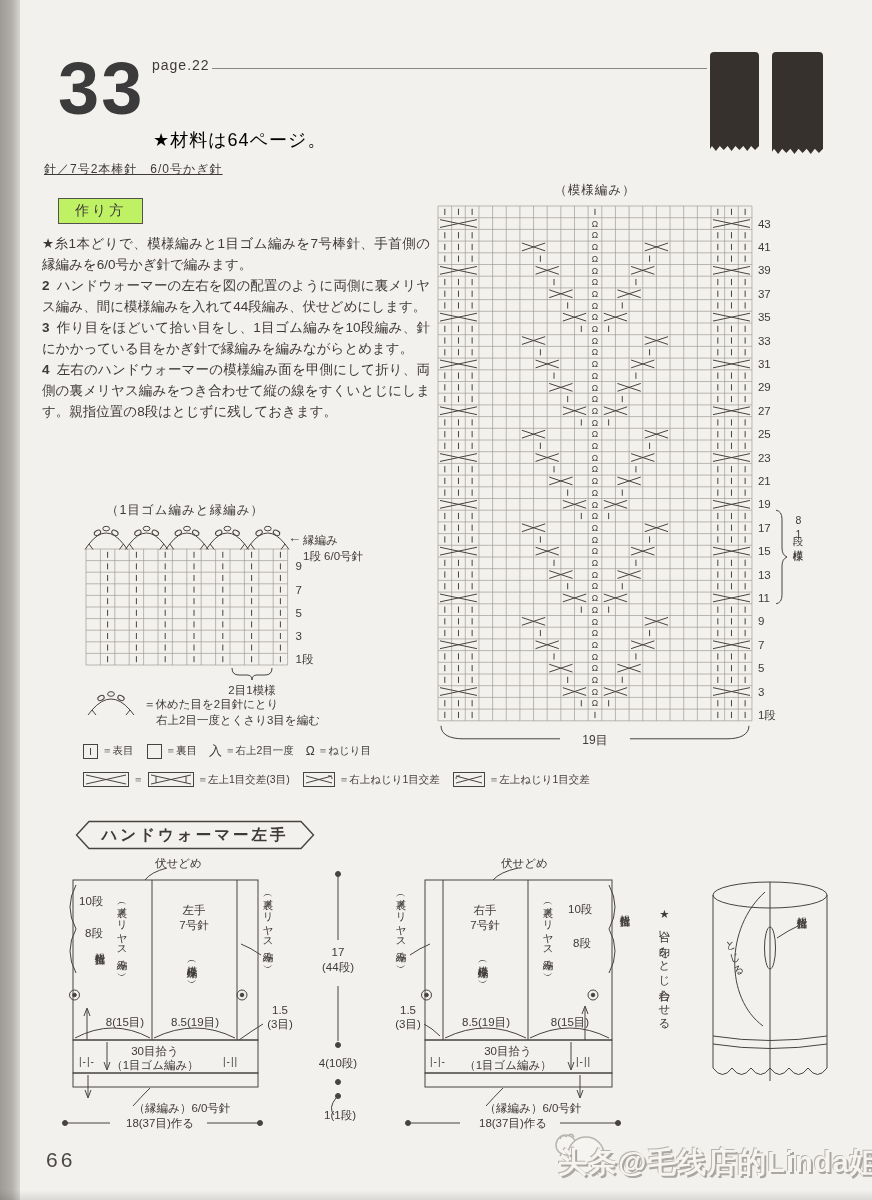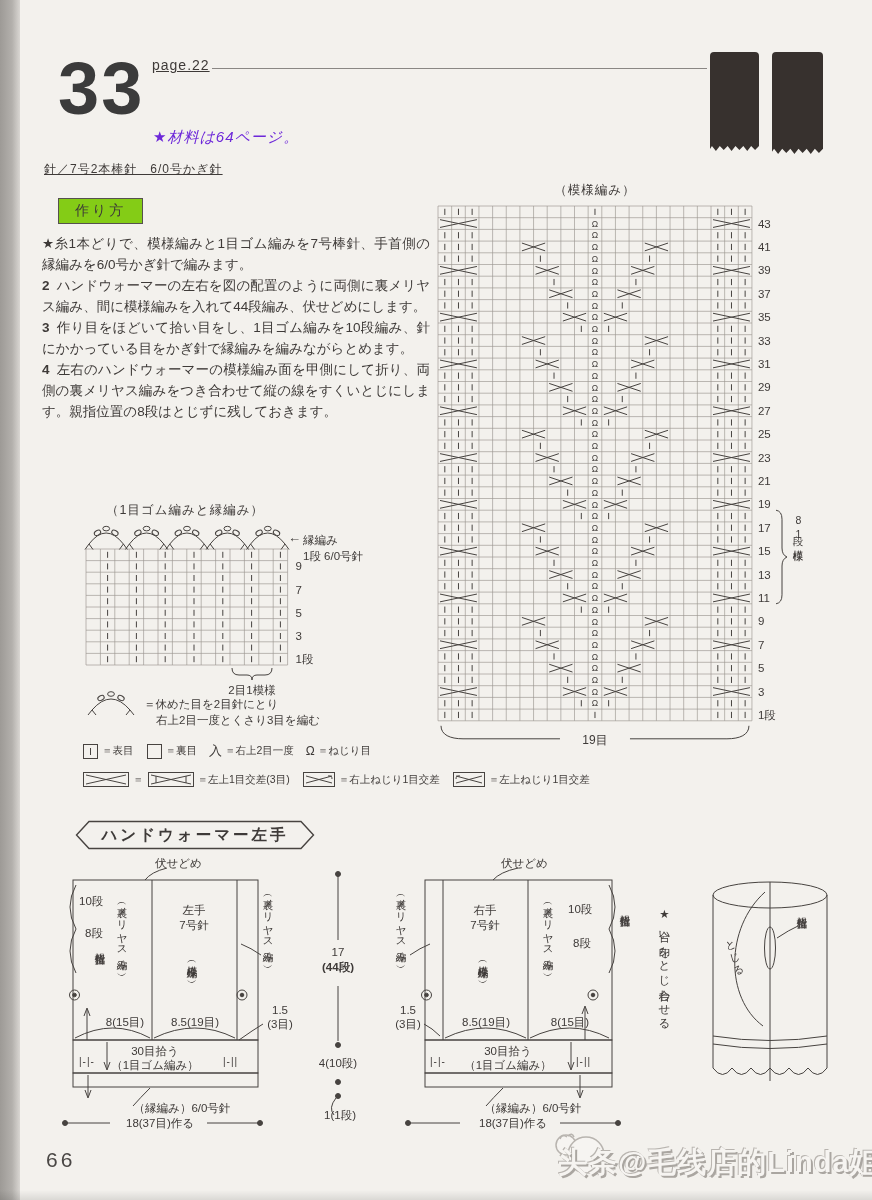--- a/index.html
+++ b/index.html
@@ -8,26 +8,26 @@
   .page:after{content:"";position:absolute;left:0;bottom:0;width:100%;height:10px;
     background:linear-gradient(180deg,rgba(0,0,0,0),rgba(0,0,0,.10));pointer-events:none;}
   .spine{position:absolute;left:0;top:0;width:20px;height:100%;
     background:linear-gradient(90deg,#9d9a96,#b3b0ac 60%,#d9d6d2);}
   .abs{position:absolute;}
   .vt{writing-mode:vertical-rl;text-orientation:upright;letter-spacing:1px;line-height:1;}
   .c{text-align:center;}
   .sm{font-size:11.5px;margin-top:9px;}
   .xs{font-size:10.5px;}
   .patnum{font-size:74px;font-weight:600;letter-spacing:2px;line-height:1;color:#3b3b3b;}
-  .pageref{font-size:14px;letter-spacing:1px;text-decoration:underline;}
+  .pageref{font-size:14px;letter-spacing:1px;}
   .rule{height:1px;background:#8a8784;}
   .title{font-size:26px;letter-spacing:4px;font-weight:500;white-space:nowrap;}
-  .materials{font-size:15px;color:#6d28d9;letter-spacing:1px;font-style:italic;}
+  .materials{font-size:18px;color:#000000;letter-spacing:1px;}
   .needles{font-size:12px;letter-spacing:1px;text-decoration:underline;}
-  .methodbox{border:1.3px solid #55514e;padding:3px 16px;font-size:14px;letter-spacing:3px;background:#84cc16;}
+  .methodbox{border:1.3px solid #55514e;padding:3px 16px;font-size:14px;letter-spacing:3px;background:#bef264;}
   .instr{width:388px;font-size:13.5px;line-height:1.56;text-align:justify;}
   .instr p{margin:0;}
   .instr b{font-weight:bold;margin-right:7px;}
   .swatch{background:#37312e;border-radius:4px 4px 2px 2px;
     clip-path:polygon(0 0,100% 0,100% 93%,92% 97%,84% 93%,76% 98%,68% 93%,60% 97%,52% 93%,44% 98%,36% 93%,28% 97%,20% 93%,12% 98%,4% 93%,0 96%);}
   .banner-text{position:absolute;inset:0;line-height:30px;text-align:center;font-size:15.5px;font-weight:bold;letter-spacing:3px;}
   .lsym{stroke:#474340;fill:none;stroke-width:1;}
   .legrow{display:flex;align-items:center;font-size:10.5px;white-space:nowrap;}
   .legrow .gp{margin-right:9px;display:flex;align-items:center;}
   .legrow .gp>*{margin-right:3px;}
@@ -863,21 +863,21 @@
     <svg class="abs lsym" style="left:0;top:0;" width="80" height="290">
       <circle cx="38" cy="16" r="2.5" fill="#474340"></circle>
       <line x1="38" y1="18" x2="38" y2="82"></line>
       <line x1="38" y1="128" x2="38" y2="183"></line>
       <circle cx="38" cy="187" r="2.5" fill="#474340"></circle>
       <circle cx="38" cy="224" r="2.5" fill="#474340"></circle>
       <circle cx="38" cy="238" r="2.5" fill="#474340"></circle>
       <path d="M36,240 Q28,250 34,257"></path>
     </svg>
     <div class="abs c dlabel" style="left:18px;top:88px;width:40px;">17</div>
-    <div class="abs c dlabel" style="left:8px;top:102px;width:60px;font-weight:bold;">(44段)</div>
+    <div class="abs c dlabel" style="left:8px;top:102px;width:60px;">(44段)</div>
     <div class="abs c dlabel" style="left:8px;top:198px;width:60px;">4(10段)</div>
     <div class="abs c dlabel" style="left:10px;top:250px;width:60px;">1(1段)</div>
   </div>
 
   <div class="abs" style="left:388px;top:818px;width:345px;height:335px;">
     <svg class="abs lsym" style="left:0;top:0;" width="345" height="335">
       <rect x="37" y="62" width="187" height="160"></rect>
       <line x1="55" y1="62" x2="55" y2="222"></line>
         <line x1="140" y1="62" x2="140" y2="222"></line>
       <rect x="37" y="222" width="187" height="33"></rect>

